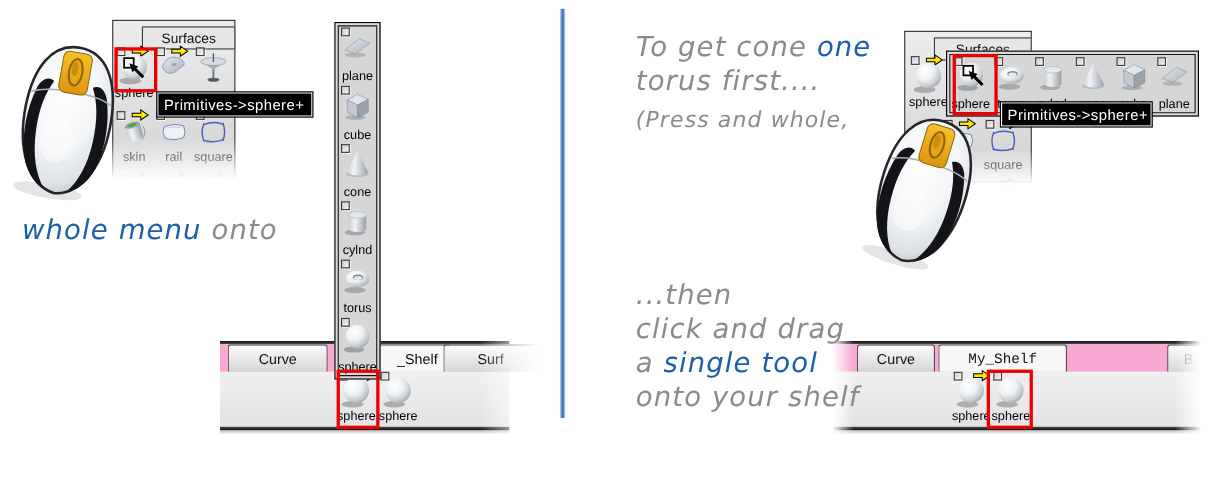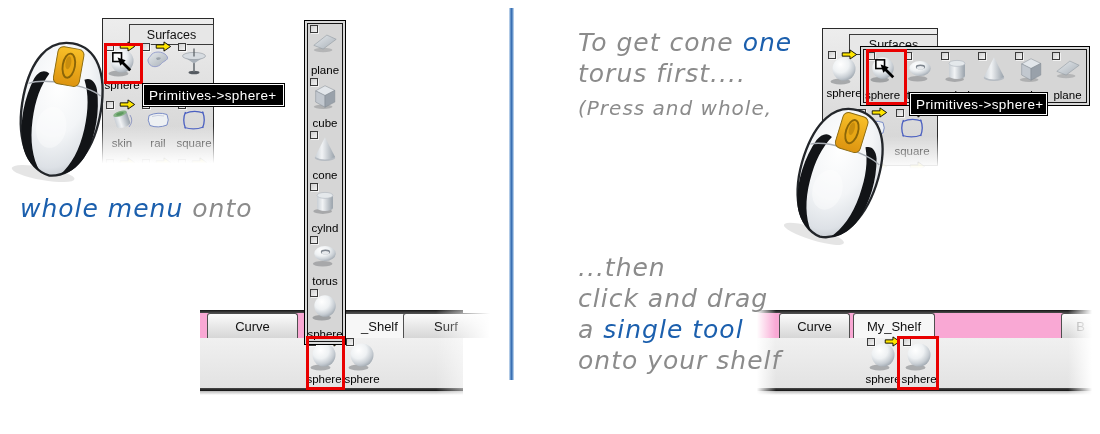--- a/index.html
+++ b/index.html
@@ -459,21 +459,21 @@
   <div class="redbox" style="left:866px;top:49px;width:41px;height:56px;"></div>
   <div class="tooltip" style="left:910px;top:93px;width:137px;">
     <span>Primitives-&gt;sphere</span>
       <span>+</span>
   </div>
 
   <div class="shelf" style="left:757px;top:308px;width:343px;height:88px;">
     <div class="topline"></div>
     <div class="tabrow">
       <div class="tab" style="left:22px;width:71px;">Curve</div>
-      <div class="tab active" style="left:96px;width:82px;">My_Shelf</div>
+      <div class="tab active" style="left:96px;width:117px;font-family:Liberation Mono, monospace;">My_Shelf</div>
       <div class="tab" style="left:304px;width:39px;color:#999;">B</div>
     </div>
     <div class="shelfbody"></div>
     <div class="botline"></div>
     <div class="botshadow"></div>
 
     <div class="cb" style="left:110px;top:30px;"></div>
     <svg class="arr" style="left:127px;top:28px;" viewBox="0 0 18 12">
         <use href="#i-arrow"></use>
       </svg>

